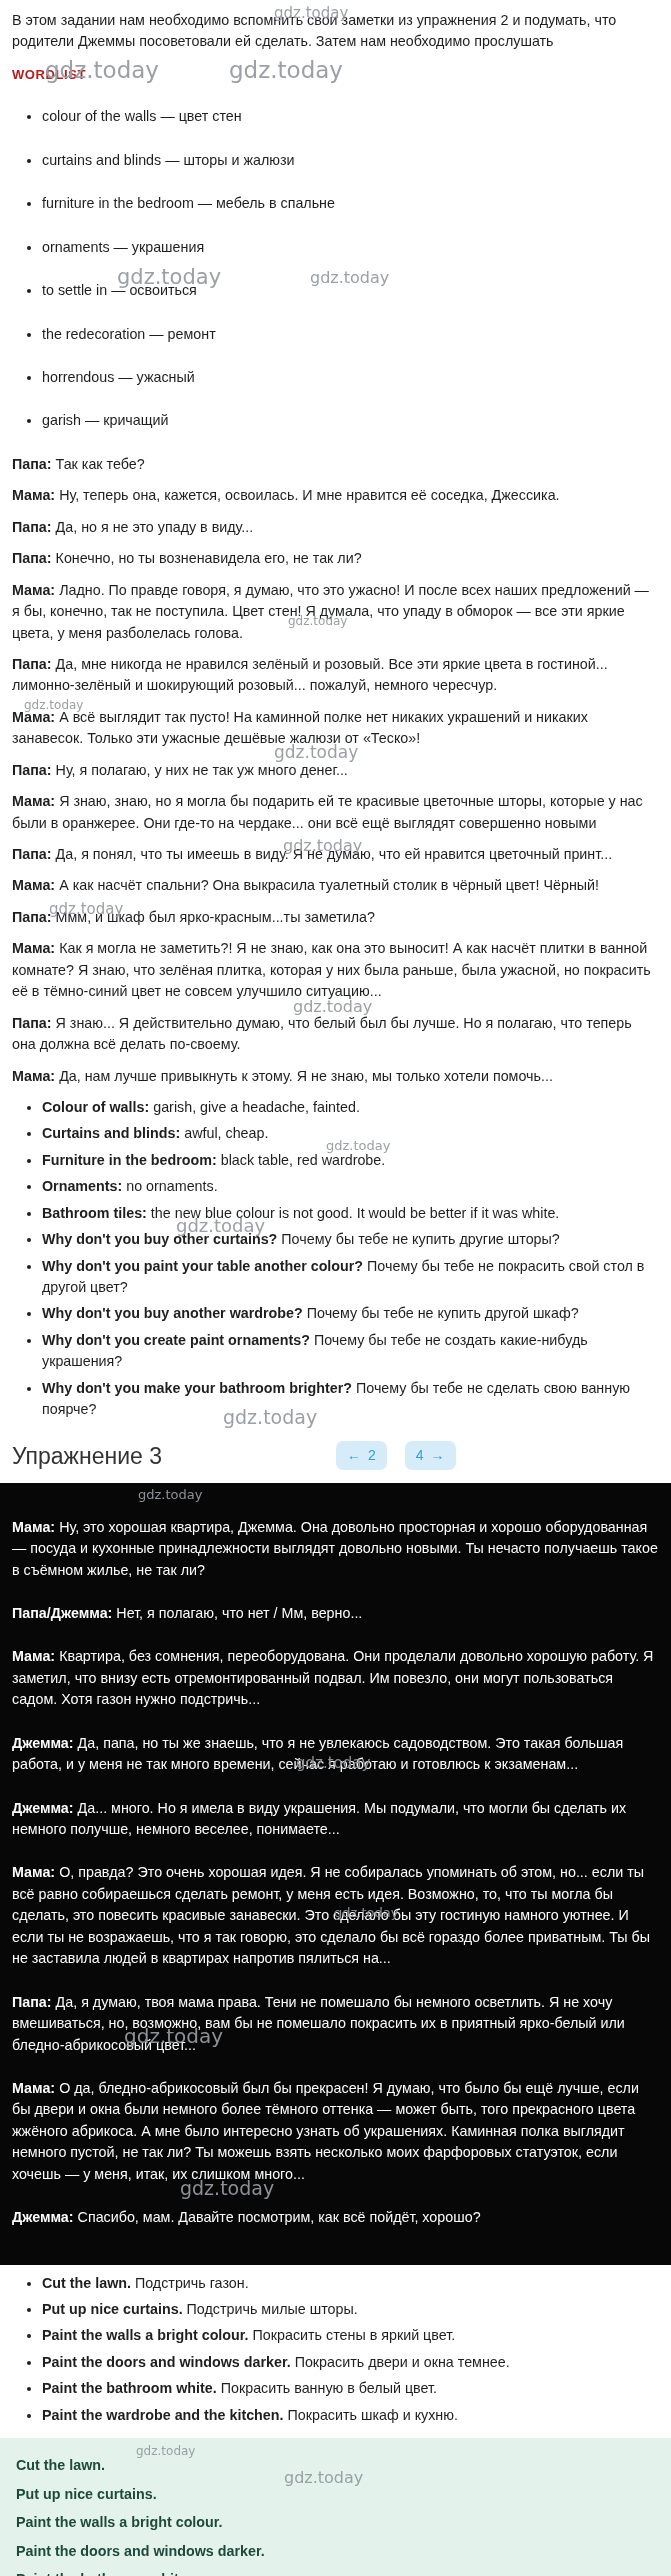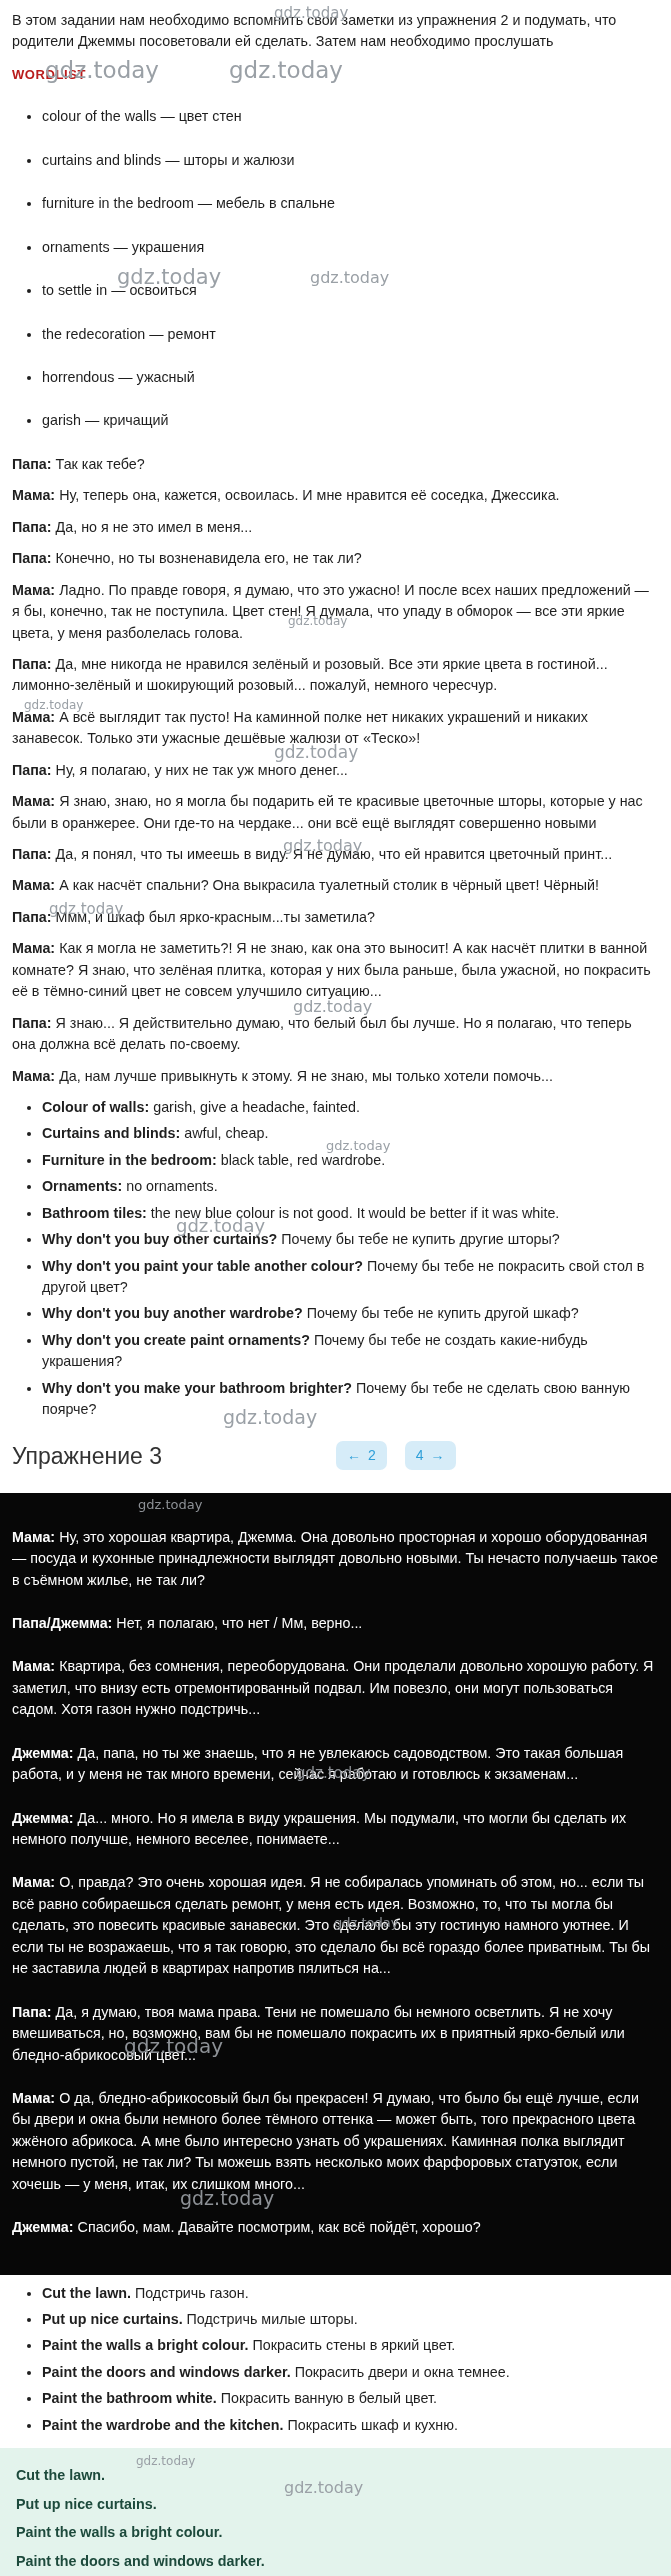--- a/index.html
+++ b/index.html
@@ -22,21 +22,21 @@
   ul { margin: 8px 0 12px; padding-left: 30px; }
   li { margin: 5px 0; }
   .vocab li { margin: 22px 0; }
   .wordlist-title {
     font-weight: 700;
     font-size: 13px;
     letter-spacing: 0.6px;
     color: #b91c1c;
     margin: 12px 0 0;
   }
-  .hdr-row { position: relative; padding: 0 12px; margin: 18px 0 20px; height: 34px; }
+  .hdr-row { position: relative; padding: 0 12px; margin: 18px 0 10px; height: 34px; }
   .ex-title { font-size: 23px; font-weight: 500; color: #333333; margin: 0; display: inline-block; }
   .pg { position: absolute; left: 336px; top: 2px; display: flex; gap: 18px; }
   .pg-pill {
     display: inline-flex;
     align-items: center;
     gap: 7px;
     background: #d6ecf8;
     color: #2e9fd8;
     padding: 4px 11px;
     border-radius: 7px;
@@ -111,21 +111,21 @@
     <span class="wm" style="left:24px;  top:242px; font-size:12px;">gdz.today</span>
     <span class="wm" style="left:274px; top:286px; font-size:17px;">gdz.today</span>
     <span class="wm" style="left:283px; top:380px; font-size:16px;">gdz.today</span>
     <span class="wm" style="left:49px;  top:444px; font-size:15px;">gdz.today</span>
     <span class="wm" style="left:293px; top:541px; font-size:16px;">gdz.today</span>
 
       <p class="para"><span class="spk">Папа:</span> <span>Так как тебе?</span></p>
 
       <p class="para"><span class="spk">Мама:</span> <span>Ну, теперь она, кажется, освоилась. И мне нравится её соседка, Джессика.</span></p>
 
-      <p class="para"><span class="spk">Папа:</span> <span>Да, но я не это имел в меня...</span></p>
+      <p class="para"><span class="spk">Папа:</span> <span>Да, но я не это упаду в виду...</span></p>
 
 
       <p class="para"><span class="spk">Папа:</span> <span>Конечно, но ты возненавидела его, не так ли?</span></p>
 
       <p class="para"><span class="spk">Мама:</span> <span>Ладно. По правде говоря, я думаю, что это ужасно! И после всех наших предложений — я бы, конечно, так не поступила. Цвет стен! Я думала, что упаду в обморок — все эти яркие цвета, у меня разболелась голова.</span></p>
 
       <p class="para"><span class="spk">Папа:</span> <span>Да, мне никогда не нравился зелёный и розовый. Все эти яркие цвета в гостиной... лимонно-зелёный и шокирующий розовый... пожалуй, немного чересчур.</span></p>
 
       <p class="para"><span class="spk">Мама:</span> <span>А всё выглядит так пусто! На каминной полке нет никаких украшений и никаких занавесок. Только эти ужасные дешёвые жалюзи от «Теско»!</span></p>
 

